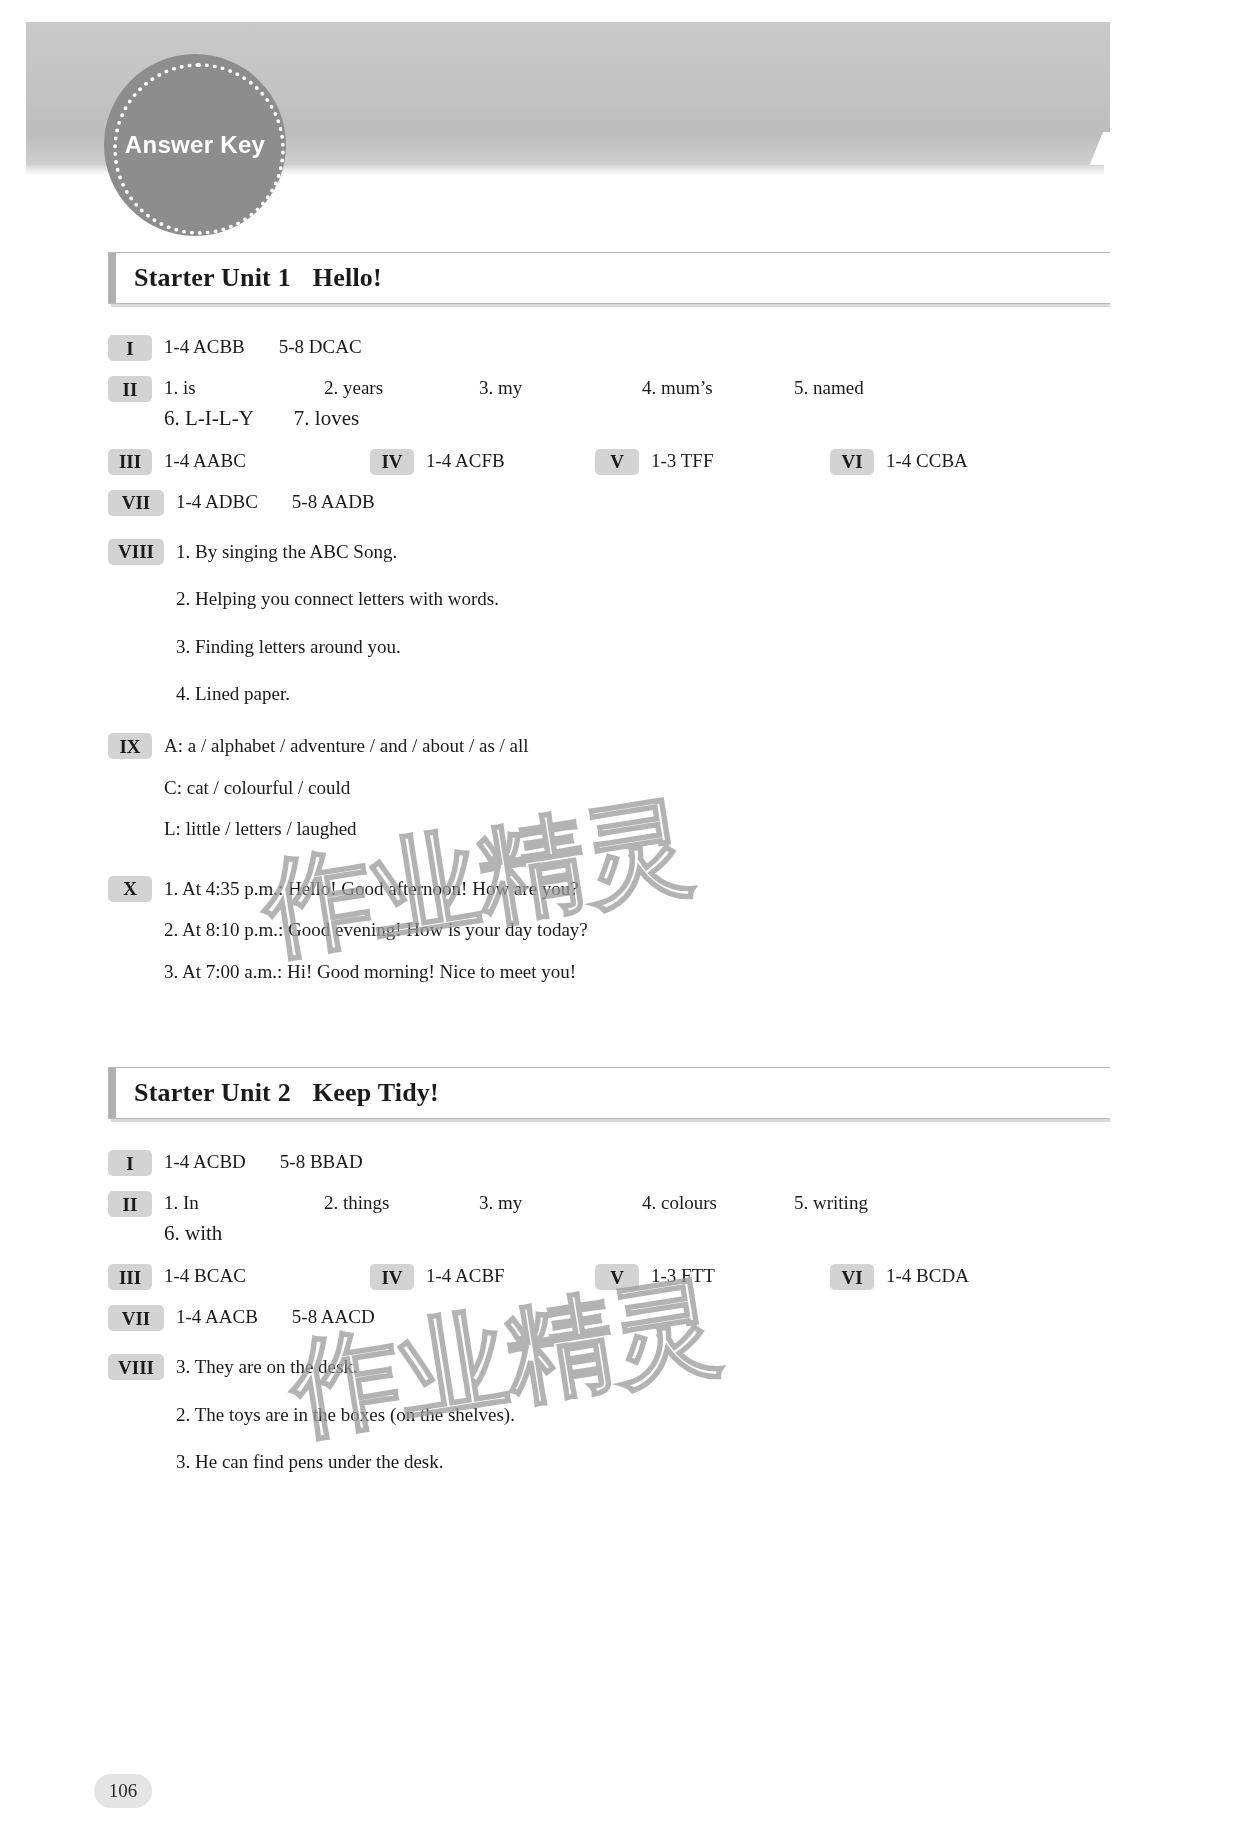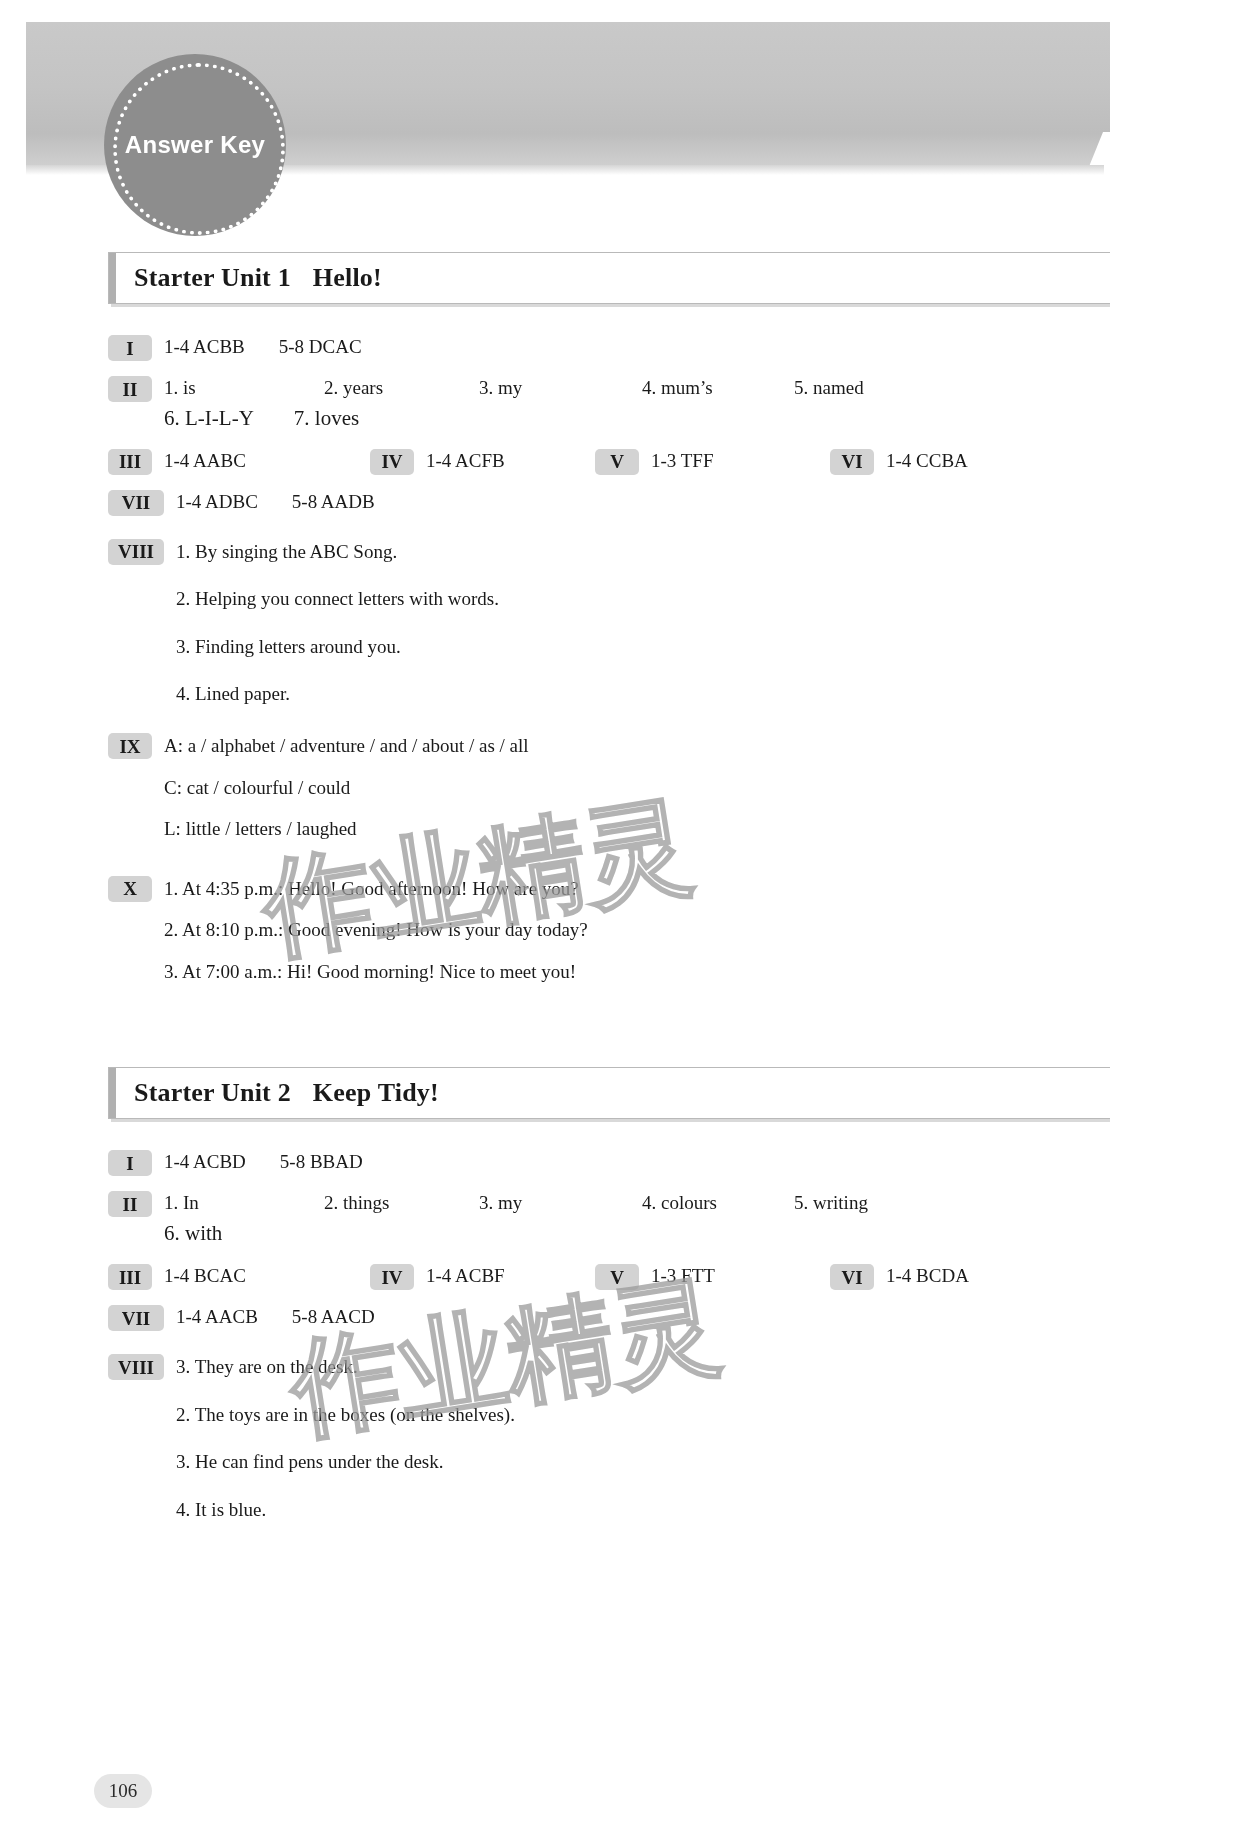--- a/index.html
+++ b/index.html
@@ -373,21 +373,20 @@
         <span>1-4 AACB</span><span class="gap"></span><span>5-8 AACD</span>
       </div>
     </div>
 
     <div class="list-row">
       <div class="badge wide">VIII</div>
       <div class="list-body">
         <div class="li">3. They are on the desk.</div>
         <div class="li">2. The toys are in the boxes (on the shelves).</div>
         <div class="li">3. He can find pens under the desk.</div>
-        <div class="li">4. It is blue.</div>
       </div>
     </div>
 
   </div>
 
   <div class="watermark" id="wm1">作业精灵</div>
   <div class="watermark" id="wm2">作业精灵</div>
 
   <div class="page-num">106</div>
 

